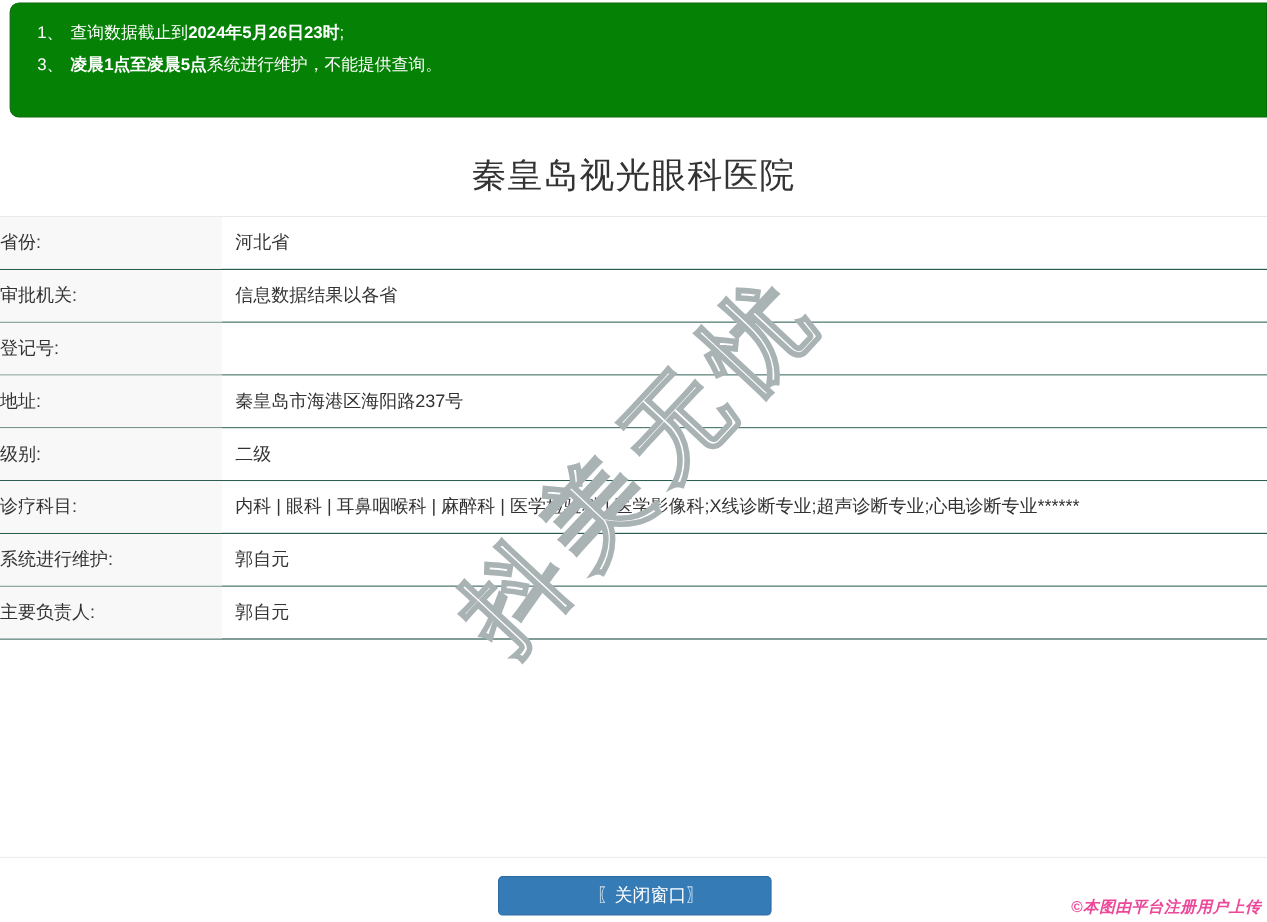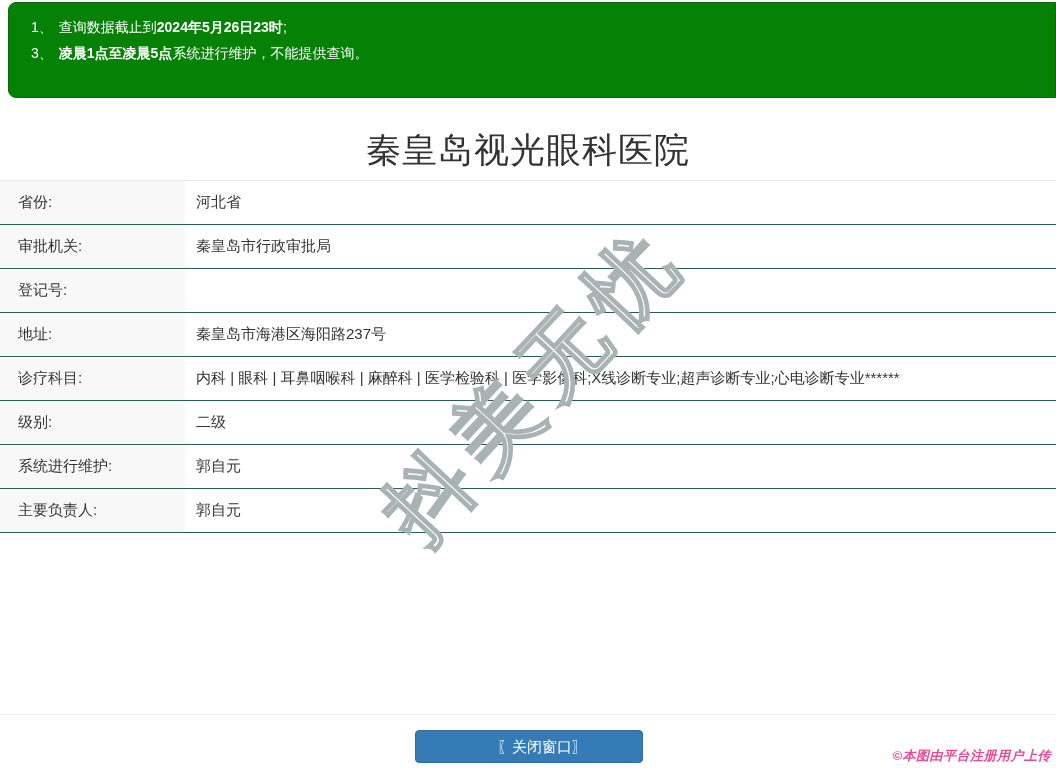--- a/index.html
+++ b/index.html
@@ -27,21 +27,21 @@
     white-space: nowrap;
   }
   .notice-line .num { margin-right: 6px; }
   .notice-line b { font-weight: bold; }
   
   .page-title {
     position: absolute;
     top: 127px; left: 0;
     width: 100%;
     text-align: center;
-    font-size: 35px;
+    font-size: 29px;
     font-weight: 400;
     color: #333;
     letter-spacing: 1px;
   }
   
   .info-table {
     position: absolute;
     top: 180px; left: 0;
     width: 1056px;
     border-top: 1px solid #e9e9e9;
@@ -50,21 +50,20 @@
     display: flex;
     height: 44px;
     border-bottom: 1px solid #2b5d52;
     background: #fff;
   }
   .info-row .cell-label {
     width: 185px;
     background: #f8f8f8;
     display: flex;
     align-items: center;
-    padding-left: 18px;
     font-size: 15px;
     color: #333;
   }
   .info-row .cell-value {
     flex: 1;
     display: flex;
     align-items: center;
     padding-left: 11px;
     font-size: 15px;
     color: #333;
@@ -130,36 +129,36 @@
 
 <div class="page-title">秦皇岛视光眼科医院</div>
 
 <div class="info-table">
   <div class="info-row">
     <div class="cell-label">省份:</div>
     <div class="cell-value">河北省</div>
   </div>
   <div class="info-row">
     <div class="cell-label">审批机关:</div>
-    <div class="cell-value">秦皇岛市行政审批局</div>
+    <div class="cell-value">信息数据结果以各省</div>
   </div>
   <div class="info-row">
     <div class="cell-label">登记号:</div>
   </div>
   <div class="info-row">
     <div class="cell-label">地址:</div>
     <div class="cell-value">秦皇岛市海港区海阳路237号</div>
   </div>
   <div class="info-row">
+    <div class="cell-label">级别:</div>
+    <div class="cell-value">二级</div>
+  </div>
+  <div class="info-row">
     <div class="cell-label">诊疗科目:</div>
     <div class="cell-value">内科 | 眼科 | 耳鼻咽喉科 | 麻醉科 | 医学检验科 | 医学影像科;X线诊断专业;超声诊断专业;心电诊断专业******</div>
-  </div>
-  <div class="info-row">
-    <div class="cell-label">级别:</div>
-    <div class="cell-value">二级</div>
   </div>
   <div class="info-row">
     <div class="cell-label">系统进行维护:</div>
     <div class="cell-value">郭自元</div>
   </div>
   <div class="info-row">
     <div class="cell-label">主要负责人:</div>
     <div class="cell-value">郭自元</div>
   </div>
 </div>

